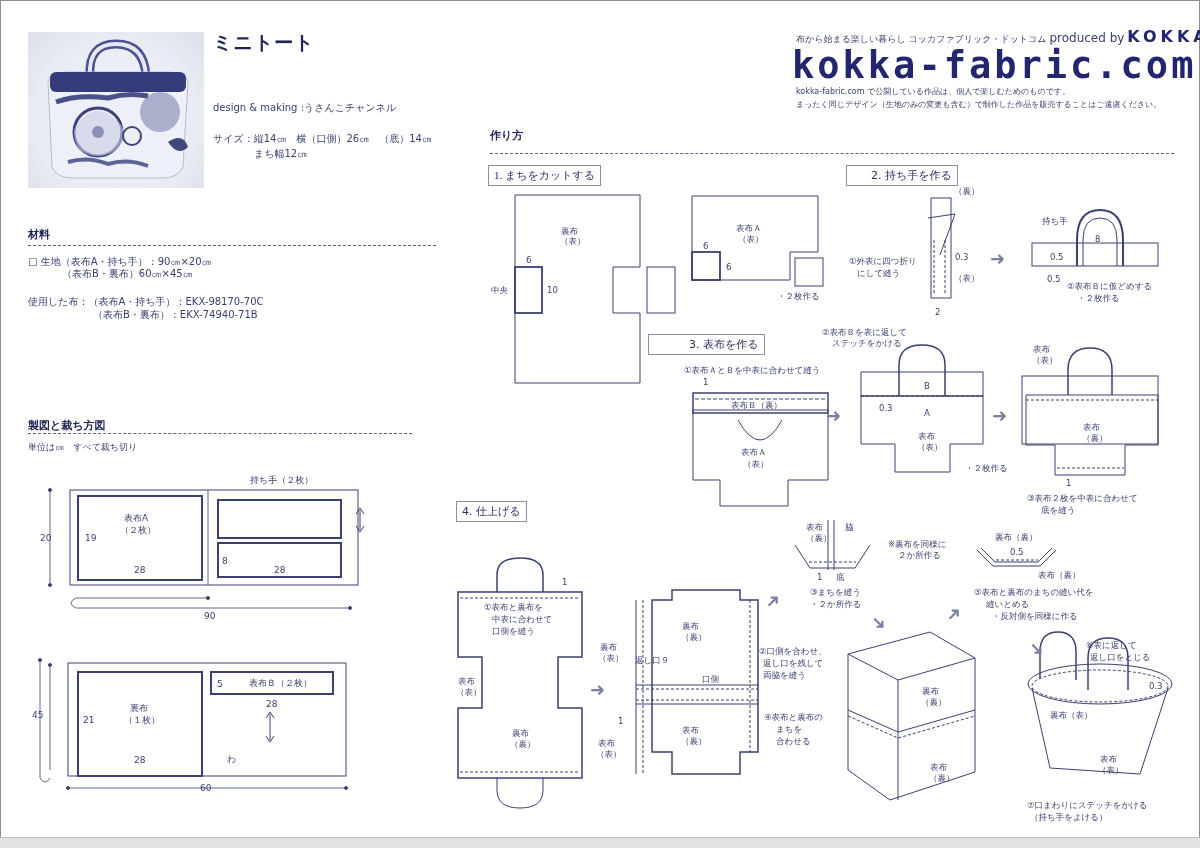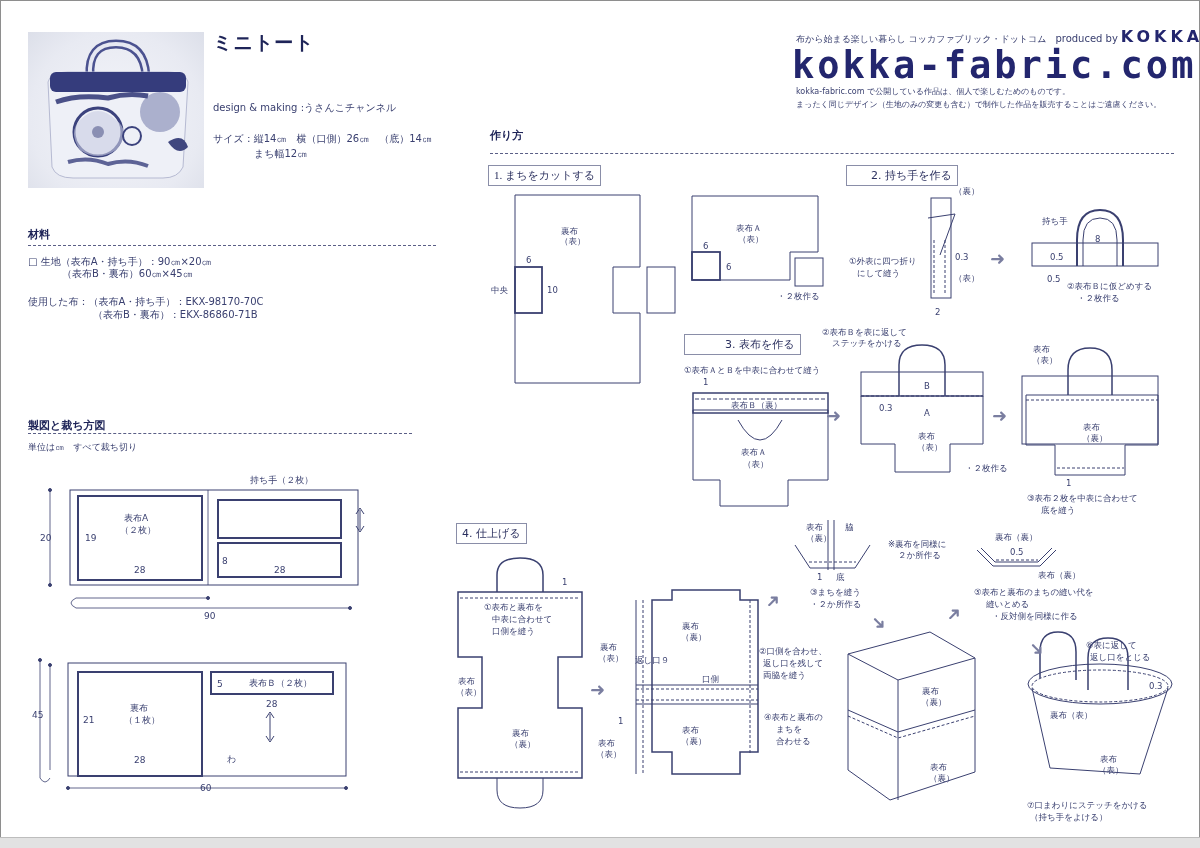--- a/index.html
+++ b/index.html
@@ -45,33 +45,33 @@
   </svg>
 </div>
 
 <div class="t title">ミニトート</div>
 <div class="t small" style="left:213px;top:100px;">design &amp; making :うさんこチャンネル</div>
 <div class="t small" style="left:213px;top:131px;">サイズ：縦14㎝　横（口側）26㎝　（底）14㎝</div>
 <div class="t small" style="left:254px;top:146px;">まち幅12㎝</div>
 
 <div class="t xs" style="left:796px;top:30px;">
   <span>布から始まる楽しい暮らし コッカファブリック・ドットコム</span>
-  <span style="font-size:10px;margin-left:6px;">produced by</span>
+  <span style="font-size:12px;">produced by</span>
   <span class="kokka">KOKKA</span>
 </div>
 <div class="logo">kokka-fabric.com</div>
 <div class="t" style="left:796px;top:86px;font-size:8px;">kokka-fabric.com で公開している作品は、個人で楽しむためのものです。</div>
 <div class="t" style="left:796px;top:99px;font-size:8px;">まったく同じデザイン（生地のみの変更も含む）で制作した作品を販売することはご遠慮ください。</div>
 
 <div class="t sec" style="left:28px;top:227px;text-align:center;">材料</div>
 <div class="dash" style="left:28px;top:245px;width:408px;"></div>
 <div class="t small" style="left:28px;top:254px;">□ 生地（表布A・持ち手）：90㎝×20㎝</div>
 <div class="t small" style="left:62px;top:266px;">（表布B・裏布）60㎝×45㎝</div>
 <div class="t small" style="left:28px;top:294px;">使用した布：（表布A・持ち手）：EKX-98170-70C</div>
-<div class="t small" style="left:93px;top:307px;">（表布B・裏布）：EKX-86860-71B</div>
+<div class="t small" style="left:93px;top:307px;">（表布B・裏布）：EKX-74940-71B</div>
 
 <div class="t sec" style="left:28px;top:418px;">製図と裁ち方図</div>
 <div class="dash" style="left:28px;top:433px;width:384px;"></div>
 <div class="t xs" style="left:28px;top:441px;font-family:Liberation Serif, serif;">単位は㎝　すべて裁ち切り</div>
 
 <svg class="abs" style="left:0;top:460px;" width="420" height="340">
   <g stroke="#3a4070" fill="none">
 
     <line x1="50" y1="30" x2="50" y2="125" stroke-width="0.8"></line>
     <circle cx="50" cy="30" r="1.5" fill="#3a4070"></circle>
@@ -121,22 +121,22 @@
     <text x="227" y="302">わ</text>
     <text x="200" y="331">60</text>
   </g>
 </svg>
 
 <div class="t sec" style="left:490px;top:128px;">作り方</div>
 <div class="dash" style="left:490px;top:153px;width:684px;"></div>
 
 <div class="step-tag" style="left:488px;top:165px;font-family:Liberation Serif, serif;">1. まちをカットする</div>
 <div class="step-tag" style="left:846px;top:165px;padding-left:24px;">2. 持ち手を作る</div>
-<div class="step-tag" style="left:684px;top:334px;padding-left:40px;">3. 表布を作る</div>
-<div class="step-tag" style="left:456px;top:523px;">4. 仕上げる</div>
+<div class="step-tag" style="left:648px;top:334px;padding-left:40px;">3. 表布を作る</div>
+<div class="step-tag" style="left:456px;top:501px;">4. 仕上げる</div>
 
 <svg class="abs" style="left:440px;top:180px;" width="760" height="660">
   <g stroke="#3a4070" fill="none" stroke-width="1">
 
     <path d="M75 15 L200 15 L200 87 L173 87 L173 133 L200 133 L200 203 L75 203 Z"></path>
     <rect x="75" y="87" width="27" height="46" stroke-width="1.8"></rect>
     <rect x="207" y="87" width="28" height="46"></rect>
 
     <path d="M252 16 L378 16 L378 72 L350 72 L350 100 L252 100 Z"></path>
     <rect x="252" y="72" width="28" height="28" stroke-width="1.8"></rect>

